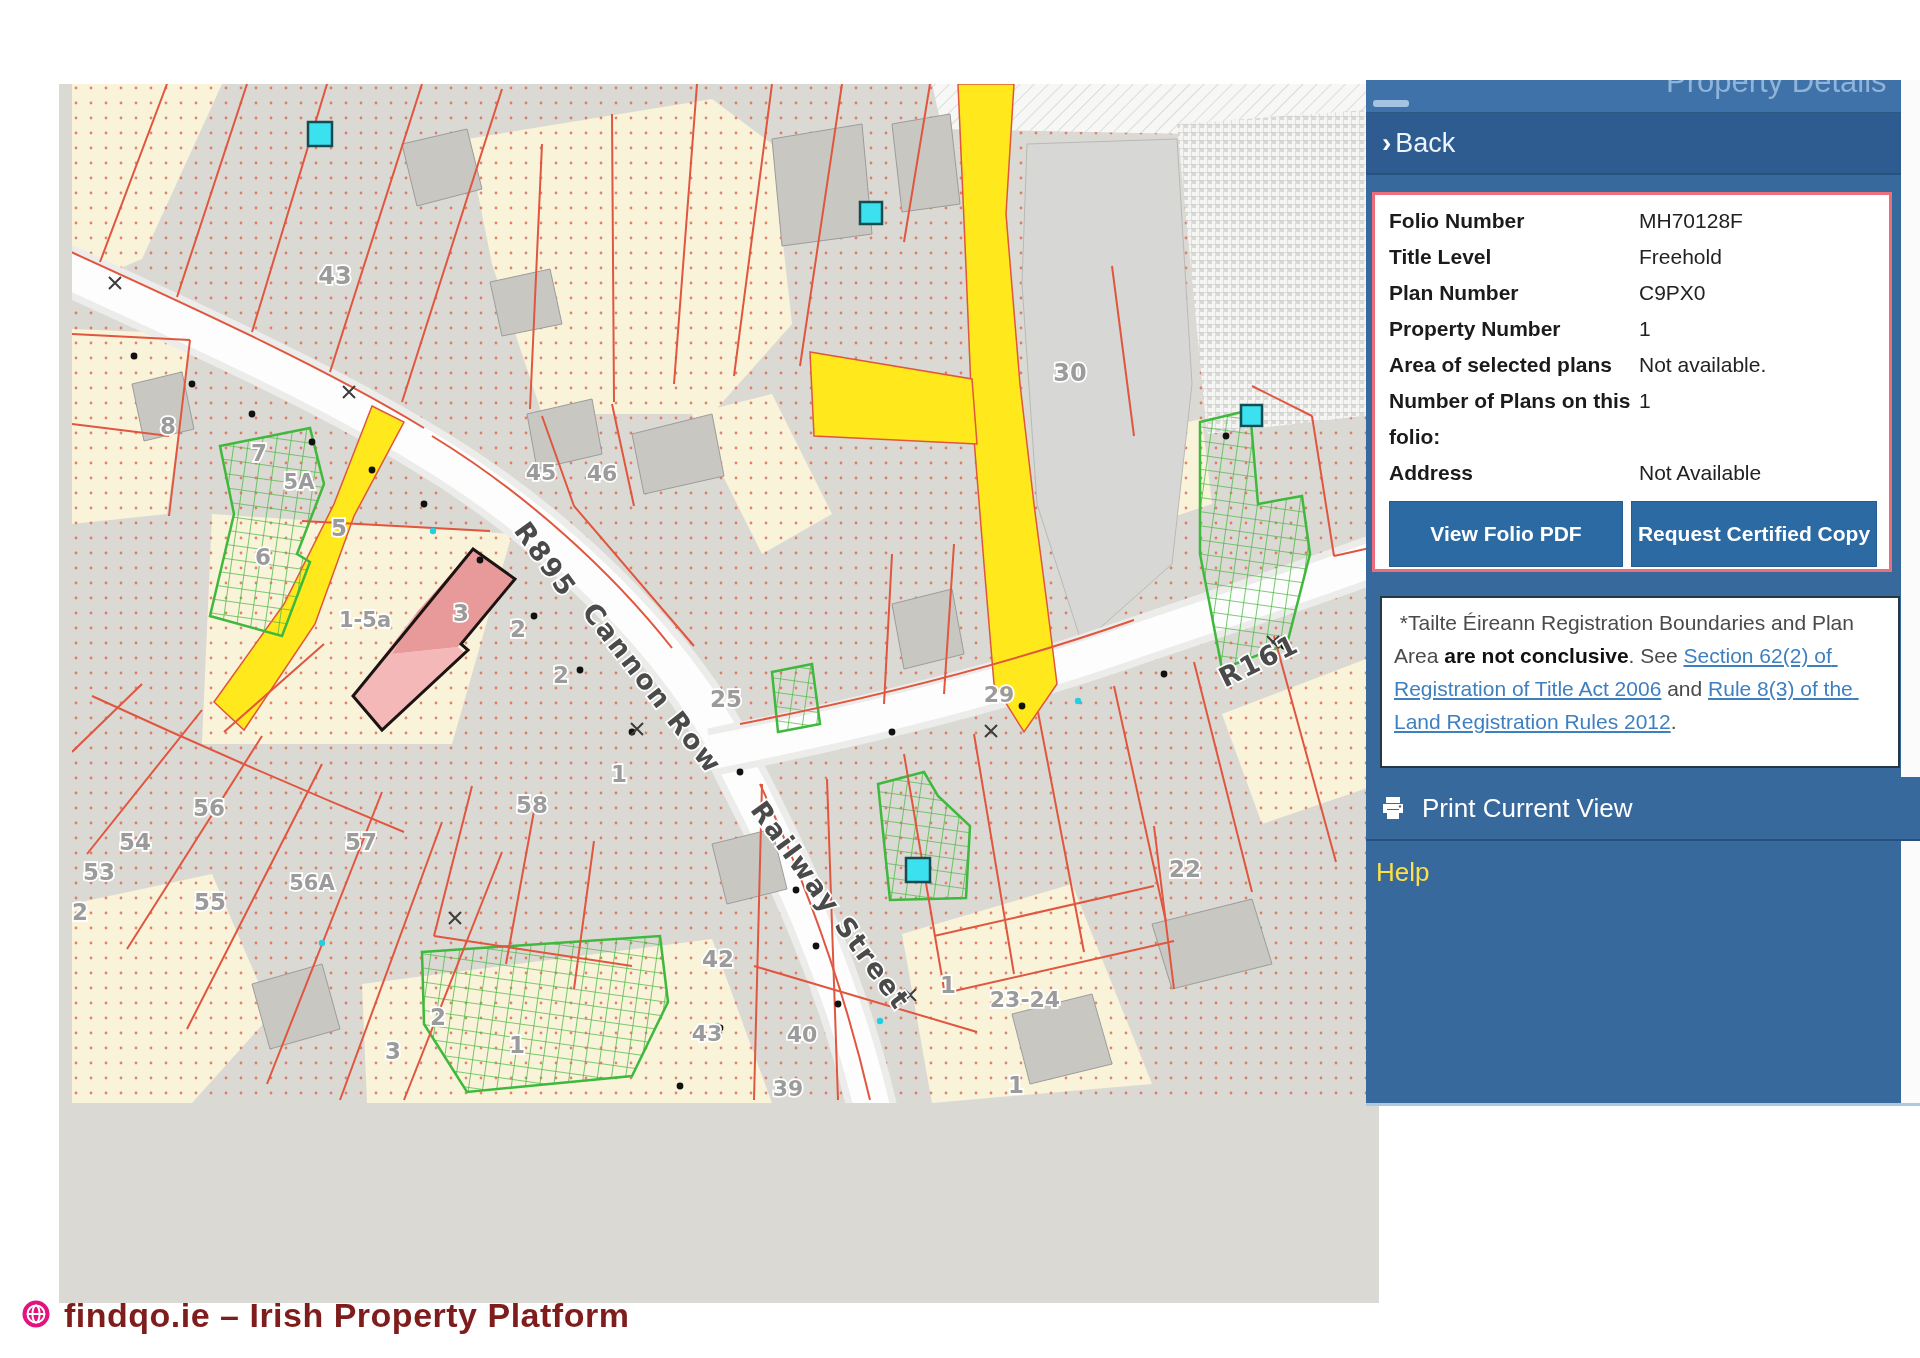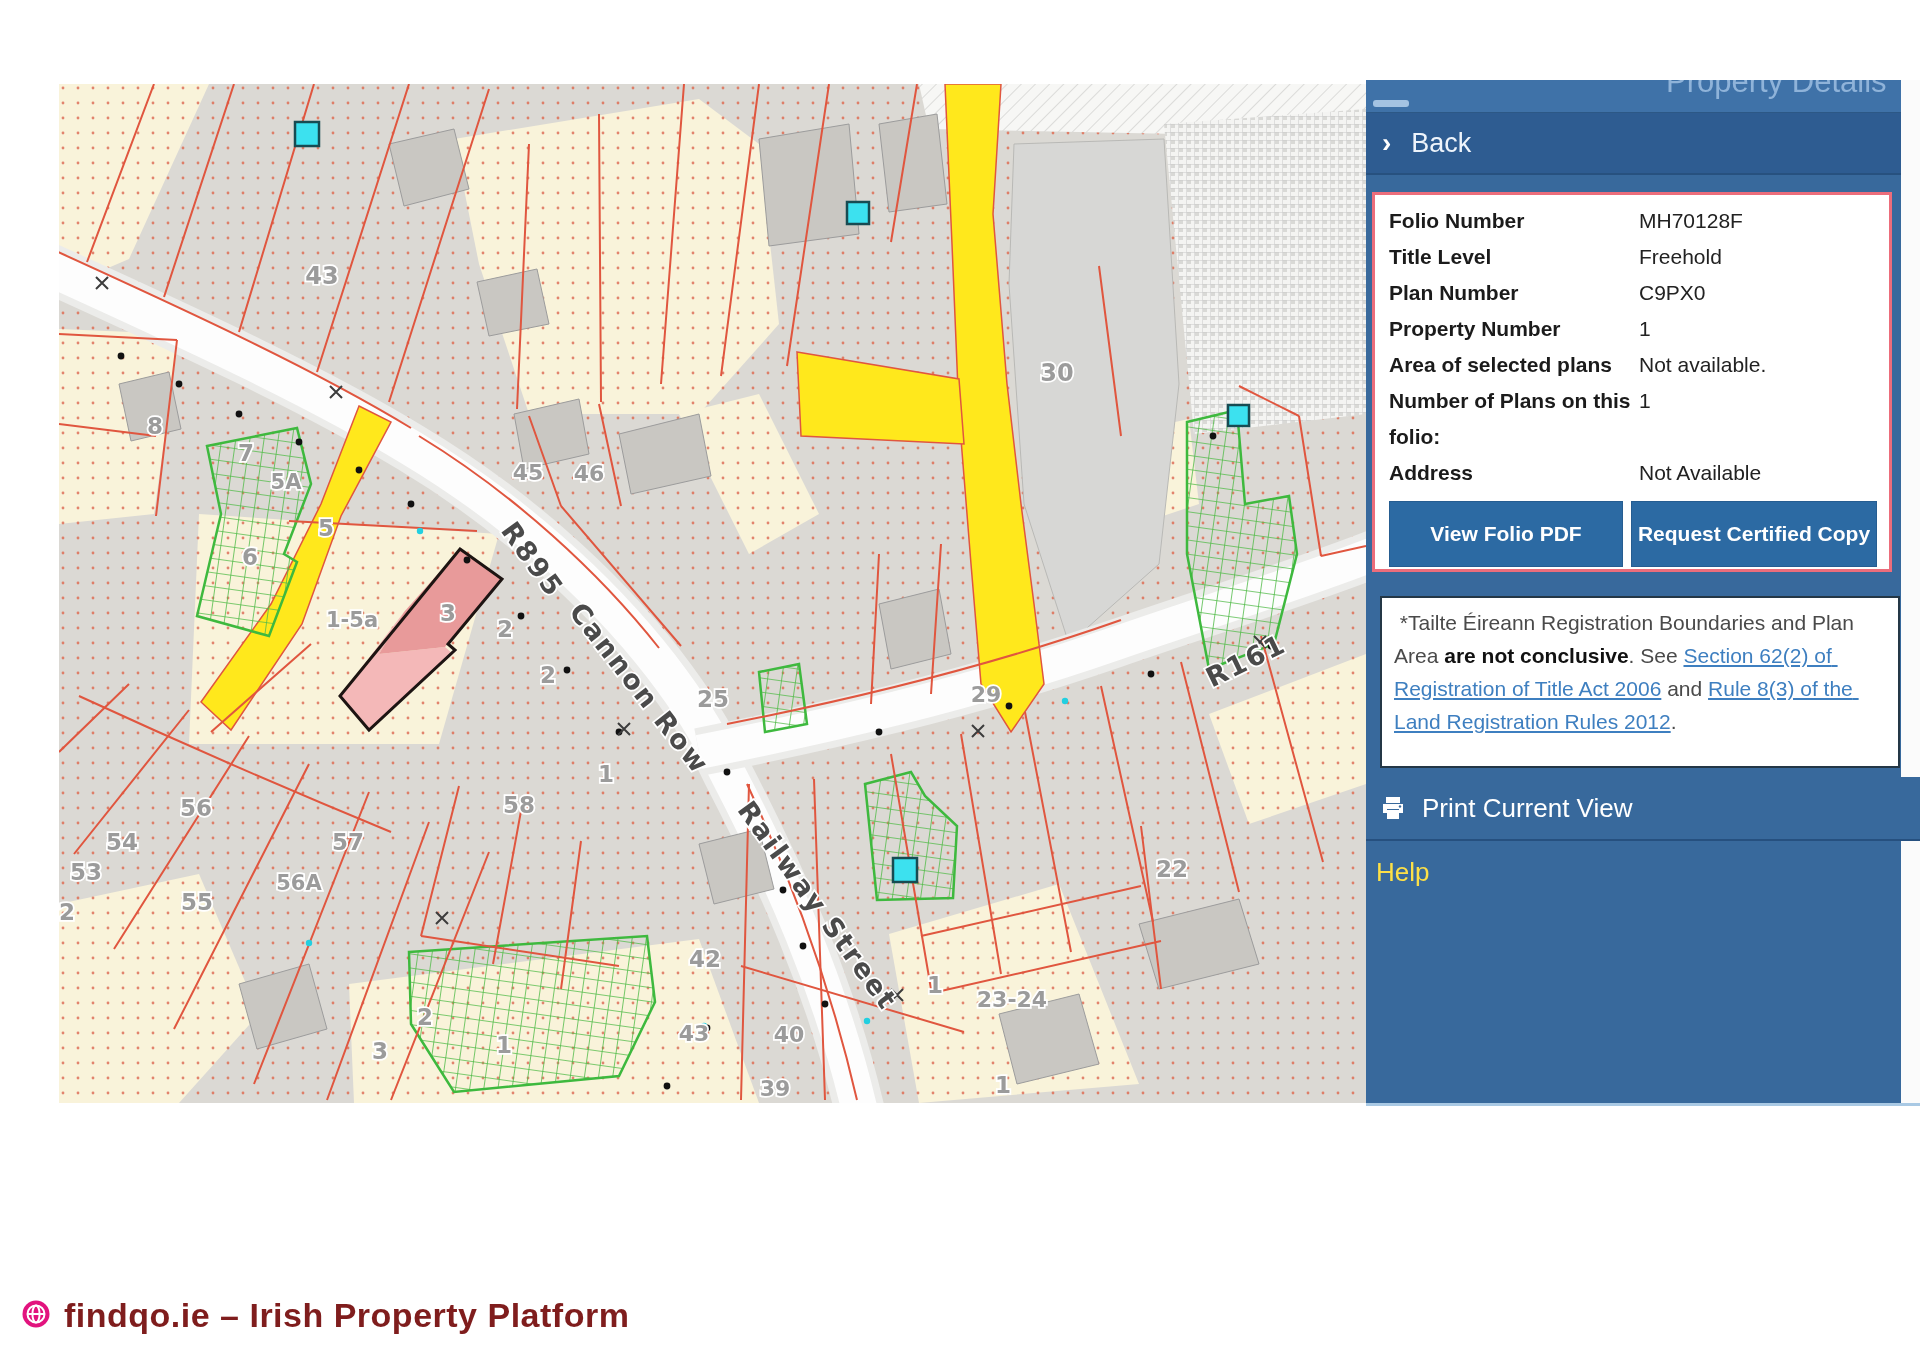--- a/index.html
+++ b/index.html
@@ -1,31 +1,31 @@
 <!DOCTYPE html>
 <html><head>
 <meta charset="utf-8">
 <style>
   html,body{margin:0;padding:0;background:#ffffff;font-family:"Liberation Sans",sans-serif;}
   #stage{position:relative;width:1920px;height:1358px;background:#ffffff;overflow:hidden;}
 
   
-  #map-wrap{position:absolute;left:59px;top:84px;width:1307px;height:1019px;background:#dbd9d4;overflow:hidden;}
+  #map-wrap{position:absolute;left:59px;top:84px;width:1307px;height:1219px;background:#dbd9d4;overflow:hidden;padding-left:13px;}
   #map-svg{display:block;}
   #map-svg text{font-family:"DejaVu Sans","Liberation Sans",sans-serif;}
 
   
   #panel{position:absolute;left:1366px;top:80px;width:554px;height:1023px;background:#38699c;border-bottom:3px solid #a9c9e4;overflow:hidden;}
   #panel-scrollstrip{position:absolute;right:0;top:0;width:19px;height:100%;background:#fbfbfb;}
   #panel-titlebar{position:absolute;left:0;top:0;width:535px;height:32px;background:#3f72a8;overflow:hidden;border-bottom:1px solid #2c5886;}
   #panel-title{position:absolute;left:300px;top:-16px;font-size:31px;color:#8fb3d9;white-space:nowrap;}
   #menu-icon{position:absolute;left:7px;bottom:5px;width:36px;height:7px;border-radius:3px;background:#a4c3e2;}
   #back-row{position:absolute;left:0;top:33px;width:535px;height:60px;background:#2e5c91;border-bottom:2px solid #27517f;display:flex;align-items:center;cursor:pointer;}
   #back-chevron{color:#ffffff;font-size:28px;font-weight:bold;margin-left:16px;line-height:1;}
-  #back-label{color:#eef4fb;font-size:27px;margin-left:20px;}
+  #back-label{color:#eef4fb;font-size:27px;margin-left:4px;}
 
   #folio-box{position:absolute;left:6px;top:112px;width:520px;height:380px;background:#ffffff;border:3px solid #ec6d7b;box-sizing:border-box;padding:8px 12px 10px 14px;}
   .drow{display:flex;line-height:36px;font-size:21px;color:#1b1b1b;}
   .dlabel{flex:0 0 250px;font-weight:bold;}
   .dvalue{flex:1;color:#222222;}
   #folio-buttons{display:flex;gap:8px;margin-top:10px;}
   .pbtn{height:64px;background:#2c6aa3;color:#ffffff;font-weight:bold;font-size:21px;border:1px solid #265d91;display:flex;align-items:center;justify-content:center;cursor:pointer;font-family:"Liberation Sans",sans-serif;}
   #btn-view-folio{flex:0 0 232px;}
   #btn-request-copy{flex:1;}
 

